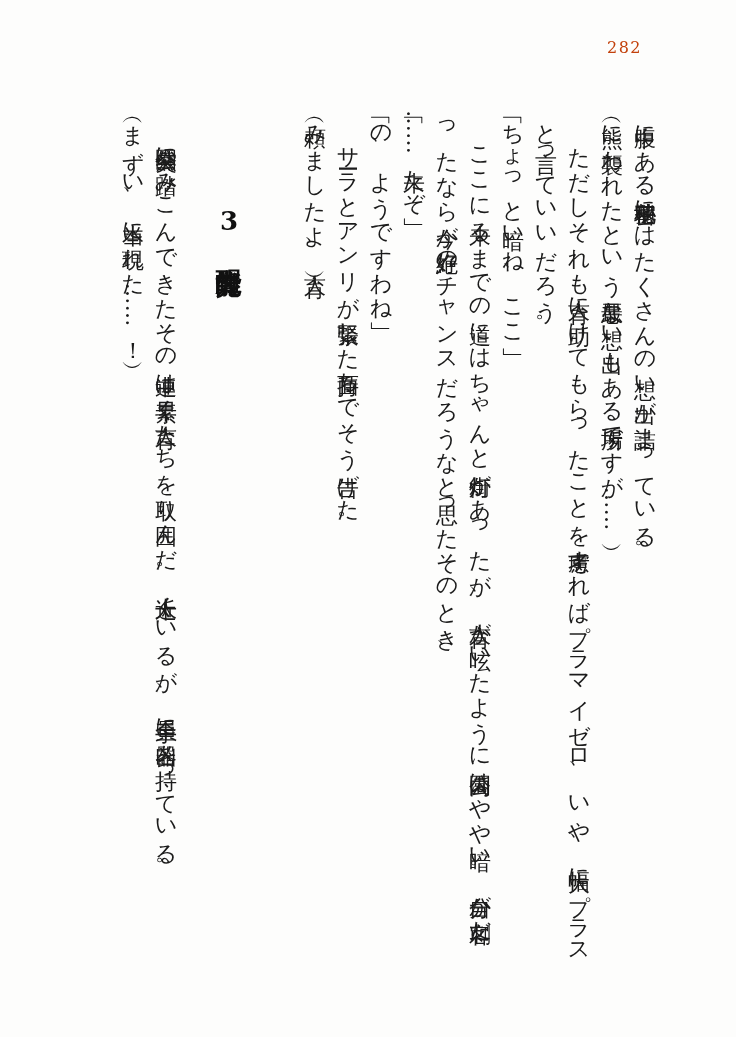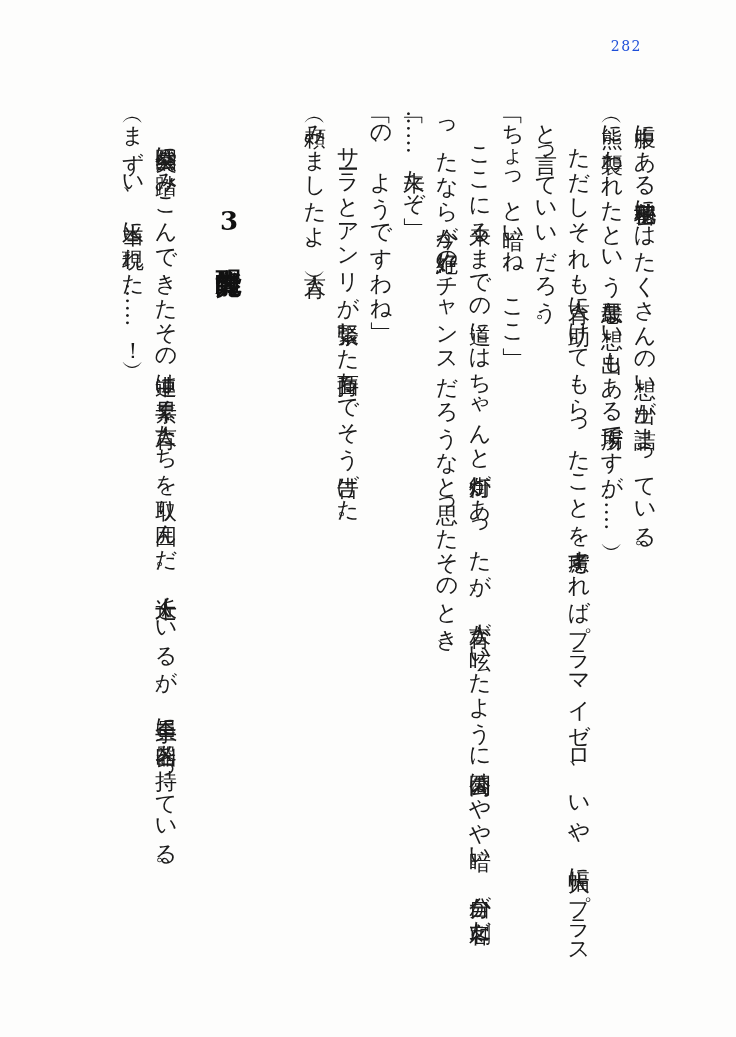--- a/index.html
+++ b/index.html
@@ -14,23 +14,23 @@
     margin: 0 auto;
     background: #fdfdfc;
     overflow: hidden;
     font-family: "DejaVu Serif", "Liberation Serif", serif;
     color: #1b1b1b;
   }
   .page-number {
     position: absolute;
     top: 38px;
     right: 94px;
-    font-size: 14px;
+    font-size: 16px;
     letter-spacing: 1.5px;
-    color: #1d4ed8;
+    color: #c2410c;
   }
   .body-text {
     position: absolute;
     top: 110px;
     right: 74px;
     height: 845px;
     writing-mode: vertical-rl;
     text-orientation: mixed;
     font-size: 22px;
     line-height: 33px;

